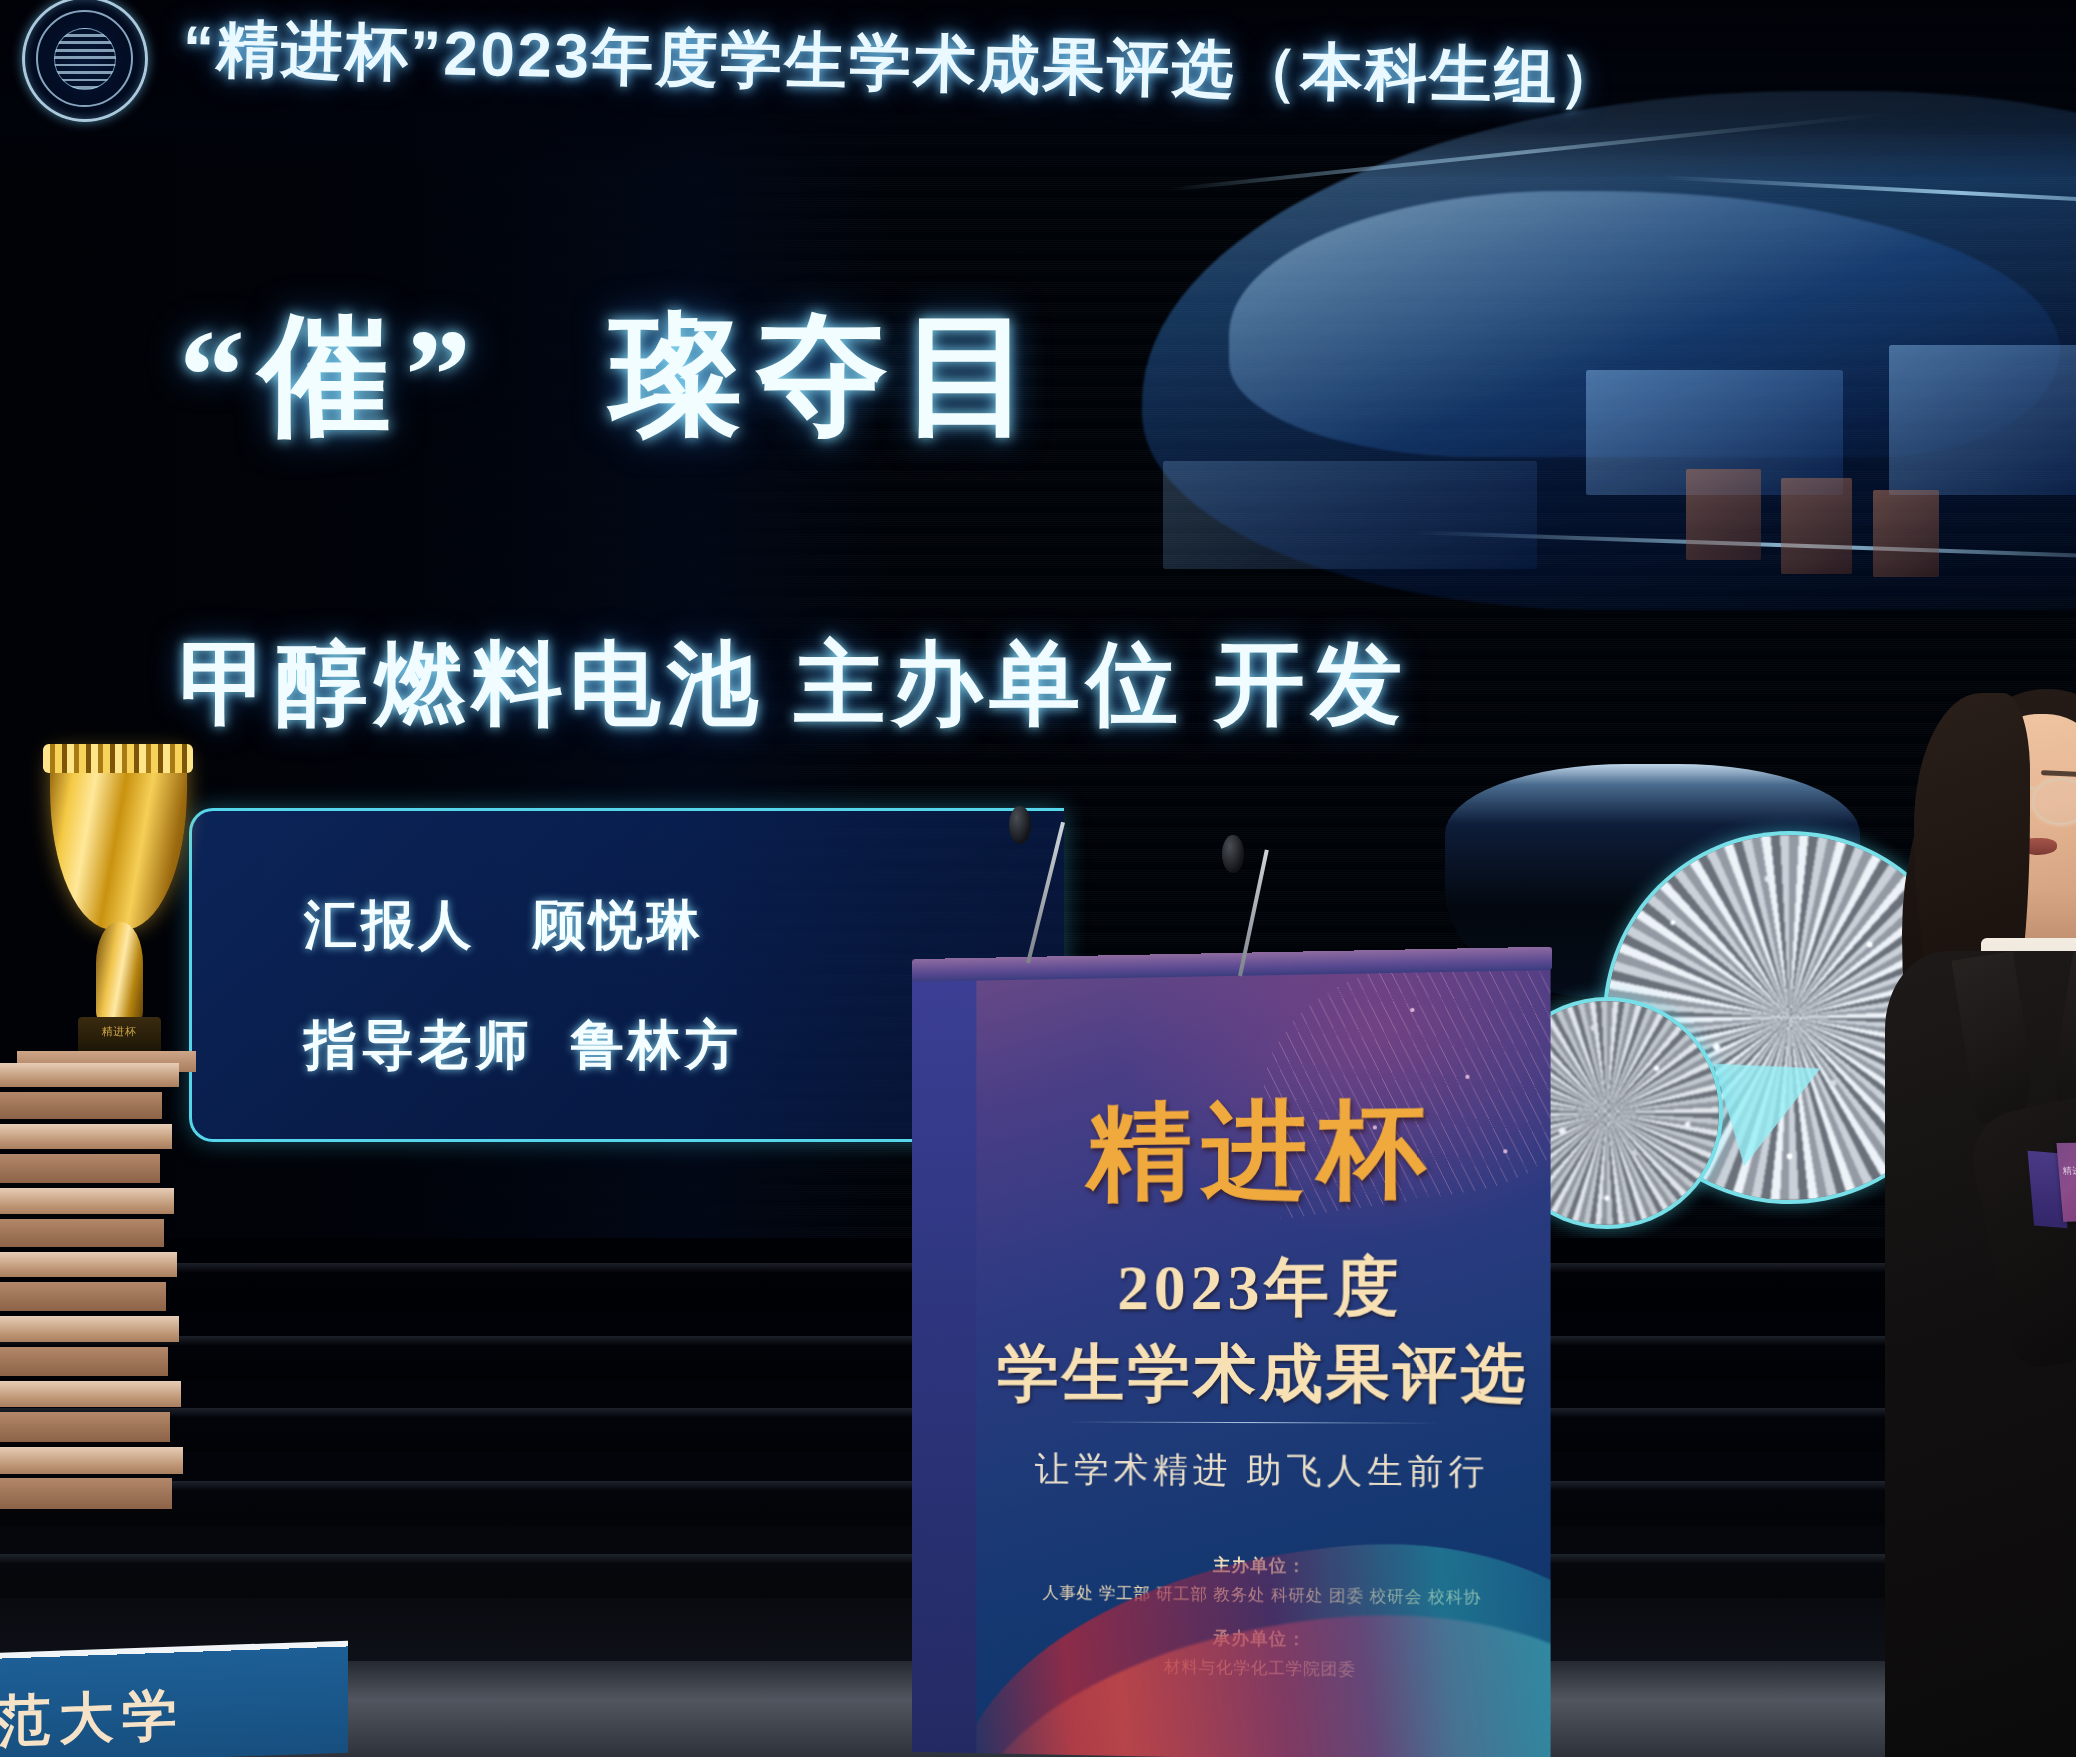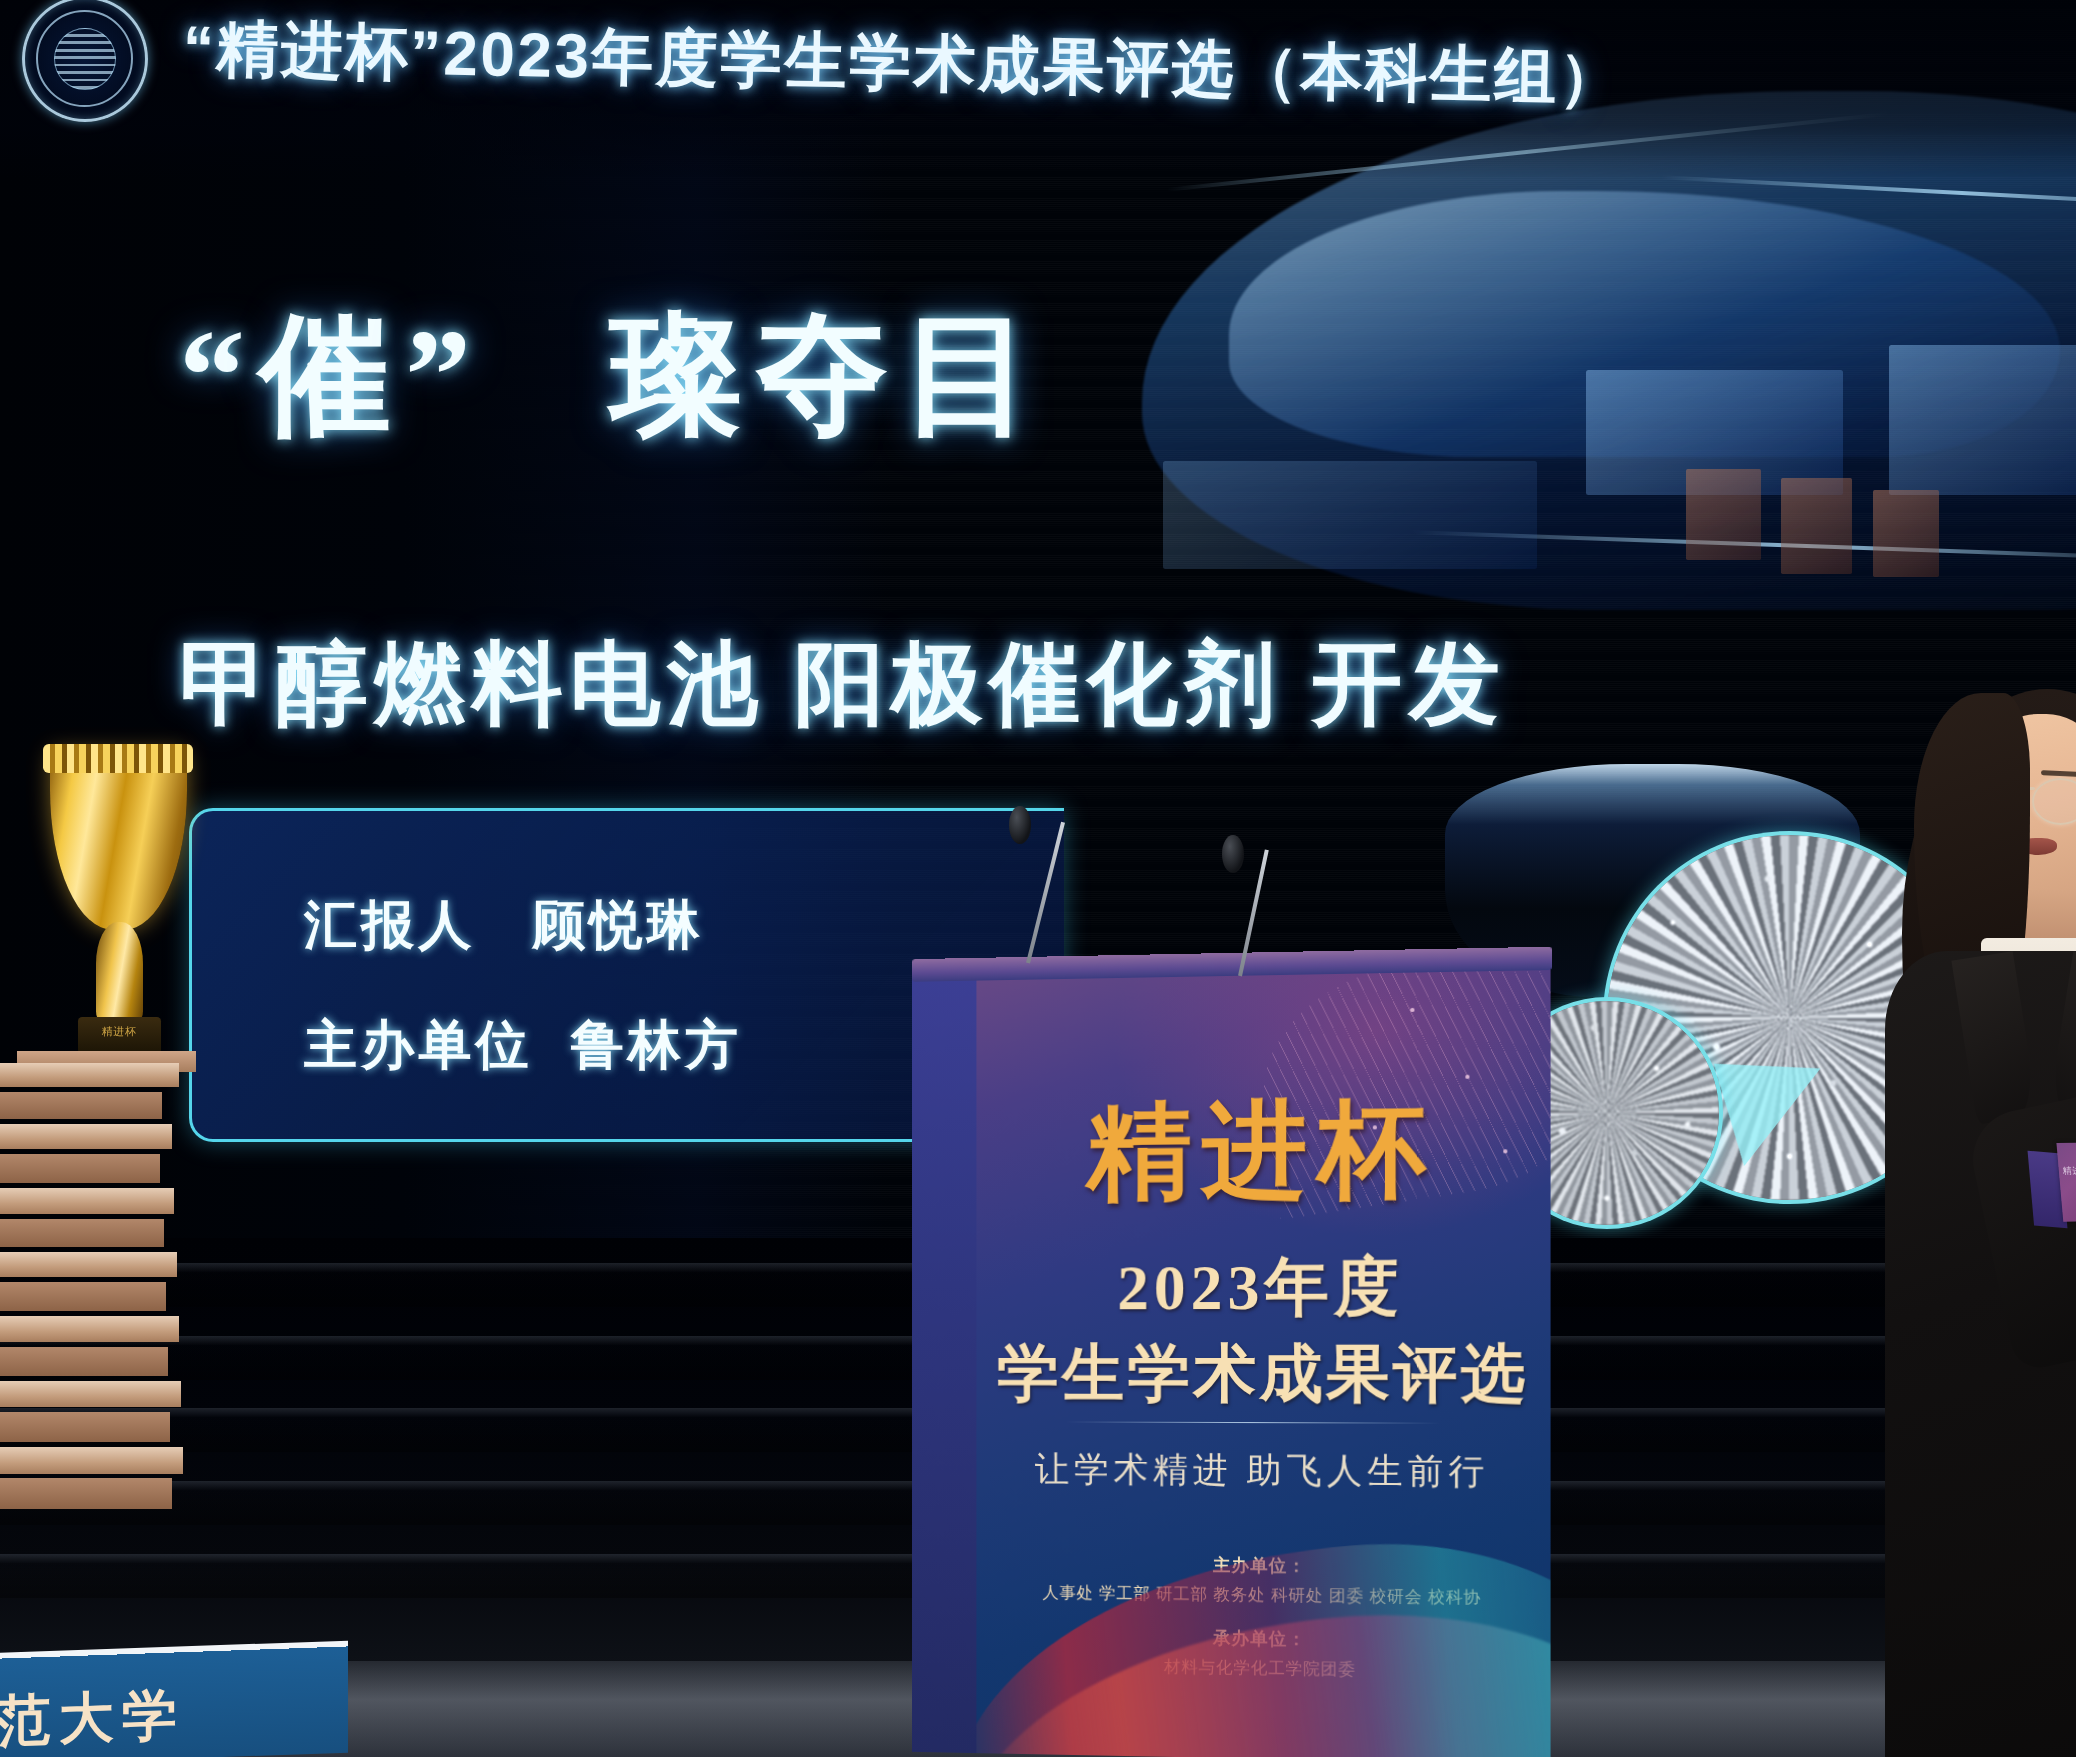--- a/index.html
+++ b/index.html
@@ -478,25 +478,25 @@
       <div class="grain" style="filter:blur(1.2px) contrast(1.15);"></div>
     </div>
 
     <div class="top-banner"></div>
     <div class="uni-emblem" id="emblem-left"></div>
 
     <div class="banner-title">“精进杯”2023年度学生学术成果评选（本科生组）</div>
 
     <div class="headline-line1"><span class="quote-mark">“</span><span>催</span><span class="quote-mark">”</span><span class="hl-gap"></span><span>璨夺目</span></div>
 
-    <div class="headline-line3">甲醇燃料电池 阳极催化剂 开发</div>
+    <div class="headline-line3">甲醇燃料电池 主办单位 开发</div>
 
     <div class="info-box">
       <div class="info-row r1"><span>汇报人</span>&nbsp;&nbsp;&nbsp;<span>顾悦琳</span></div>
-      <div class="info-row r2"><span>主办单位</span>&nbsp;&nbsp;<span>鲁林方</span></div>
+      <div class="info-row r2"><span>指导老师</span>&nbsp;&nbsp;<span>鲁林方</span></div>
     </div>
   </div>
 
   <div class="stage-below">
     <div class="step" style="top:25px;height:44px;"></div>
     <div class="step" style="top:98px;height:44px;"></div>
     <div class="step" style="top:170px;height:44px;"></div>
     <div class="step" style="top:243px;height:44px;"></div>
     <div class="step" style="top:316px;height:44px;"></div>
   </div>

